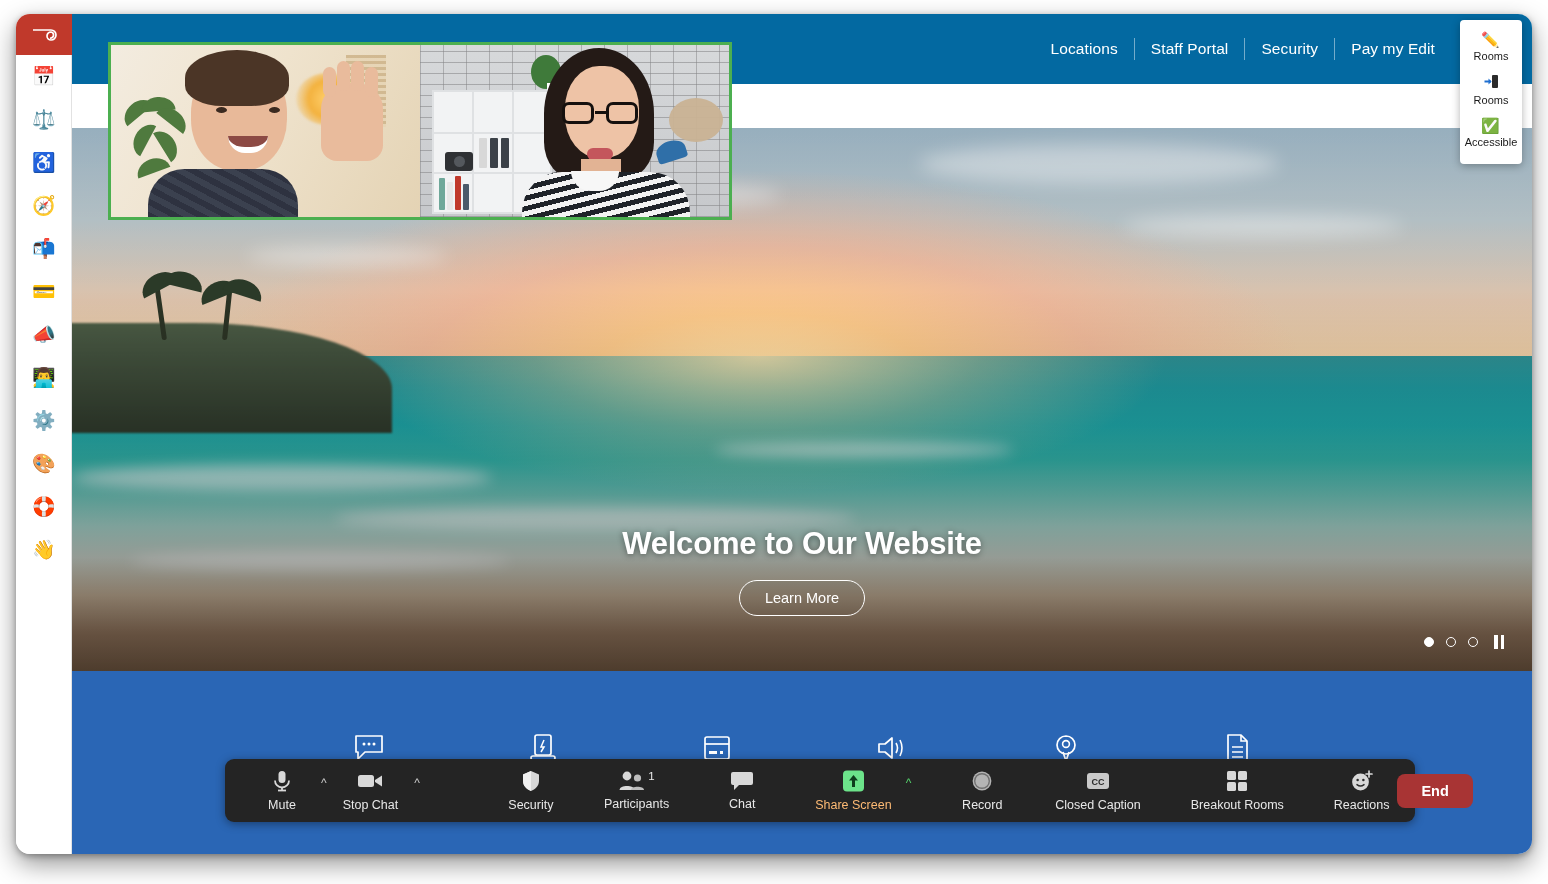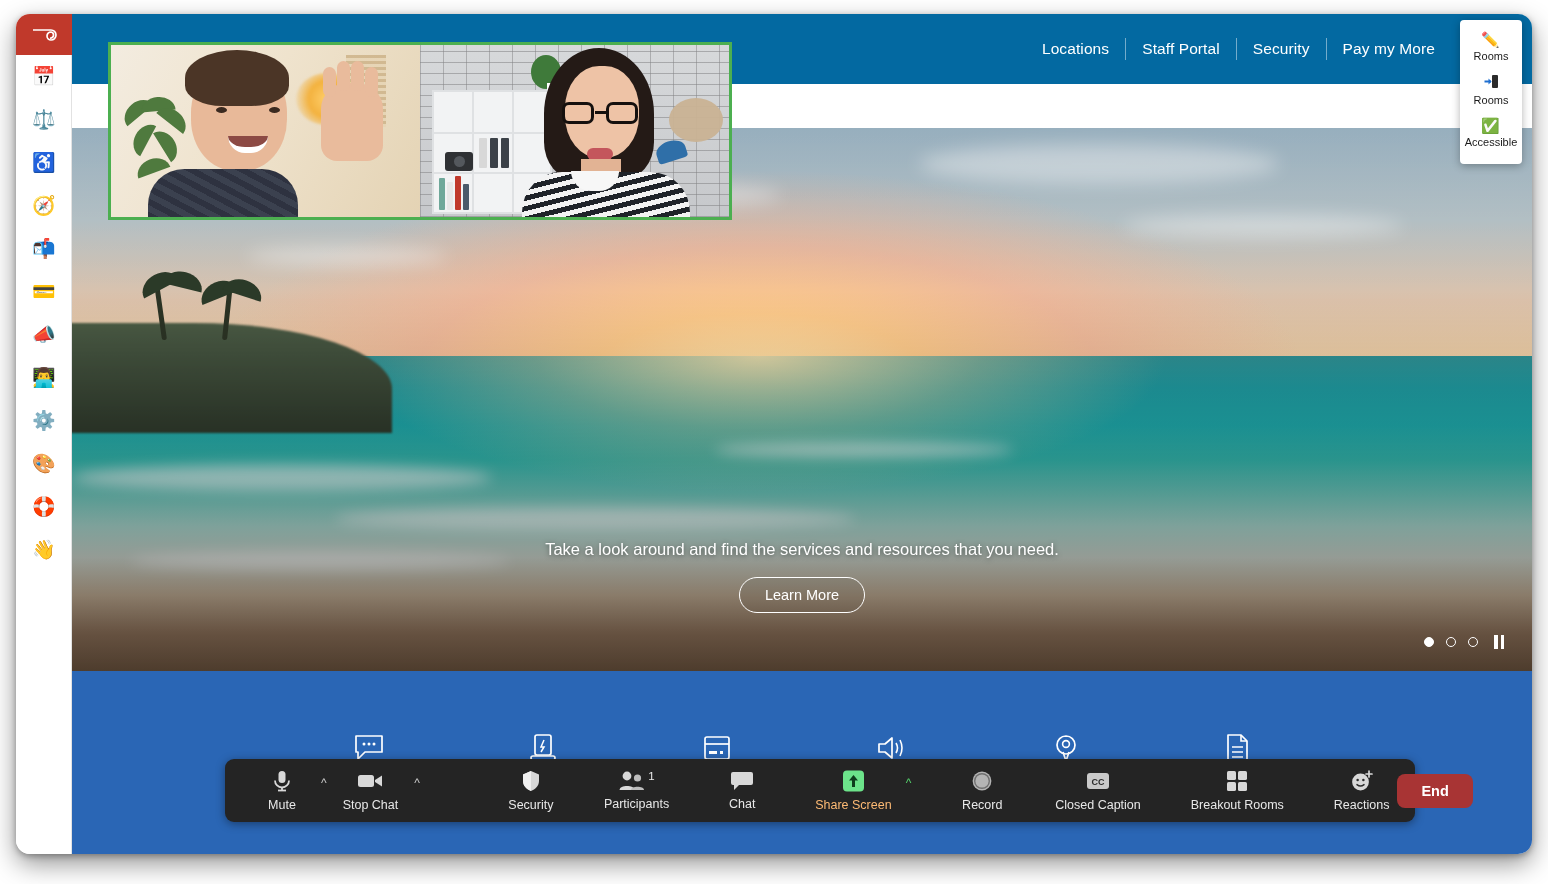--- a/index.html
+++ b/index.html
@@ -345,21 +345,21 @@
   </div>
 
   <div id="site-header">
     <div id="header-nav">
       <div class="hdr-link">Locations</div>
       <div class="hdr-sep"></div>
       <div class="hdr-link">Staff Portal</div>
       <div class="hdr-sep"></div>
       <div class="hdr-link">Security</div>
       <div class="hdr-sep"></div>
-      <div class="hdr-link">Pay my More</div>
+      <div class="hdr-link">Pay my Edit</div>
       <div id="hdr-search">
         <svg width="19" height="19" viewBox="0 0 19 19">
           <circle cx="8" cy="8" r="5.6" fill="none" stroke="#fff" stroke-width="1.6"></circle>
           <line x1="12.2" y1="12.2" x2="17" y2="17" stroke="#fff" stroke-width="1.6" stroke-linecap="round"></line>
         </svg>
       </div>
     </div>
   </div>
 
   <div id="nav-band"></div>
@@ -384,21 +384,21 @@
     <div class="palm" style="left:90px;  top:152px; height:60px; transform:rotate(-8deg);"></div>
     <div class="frond" style="left:66px;  top:146px; transform:rotate(-28deg);"></div>
     <div class="frond" style="left:92px;  top:144px; transform:rotate(14deg);"></div>
     <div class="palm" style="left:150px; top:160px; height:52px; transform:rotate(6deg);"></div>
     <div class="frond" style="left:126px; top:154px; transform:rotate(-22deg);"></div>
     <div class="frond" style="left:152px; top:152px; transform:rotate(18deg);"></div>
 
     <div id="hero-shade"></div>
 
     <div id="hero-text">
-      <div id="hero-sub">Take a look around and find the services and resources that you need.</div>
+      <div id="hero-title">Welcome to Our Website</div>
       <div id="hero-cta">Learn More</div>
     </div>
 
     <div id="carousel">
       <div class="dot on"></div>
       <div class="dot"></div>
       <div class="dot"></div>
       <div id="pause-btn">
         <i></i>
           <i></i>

